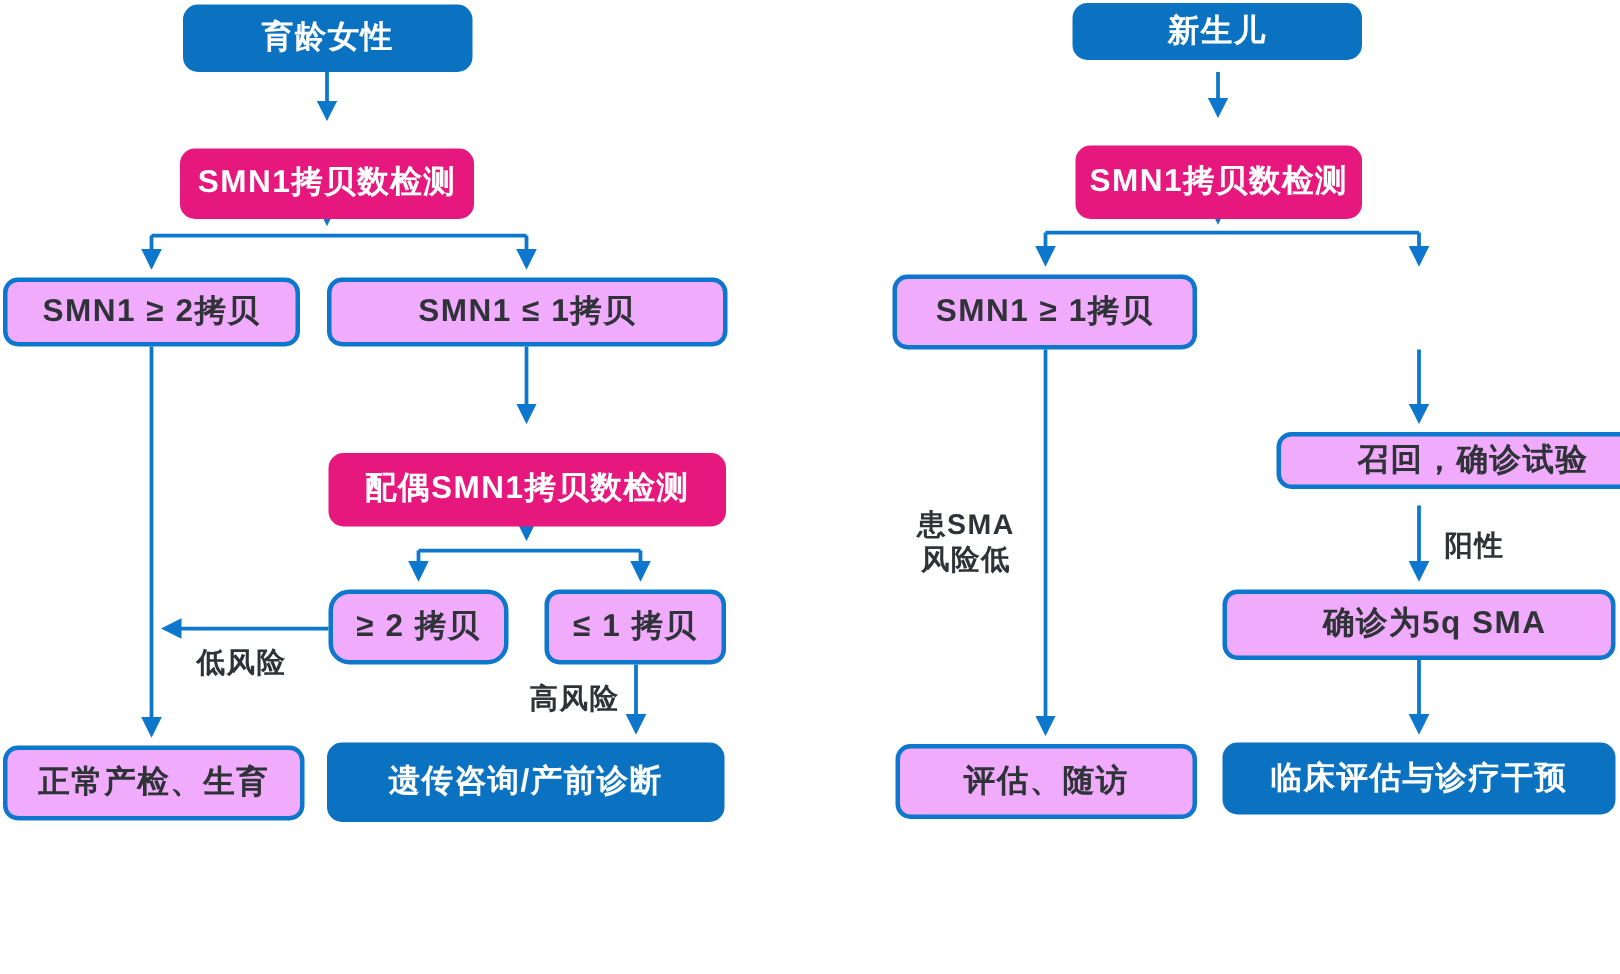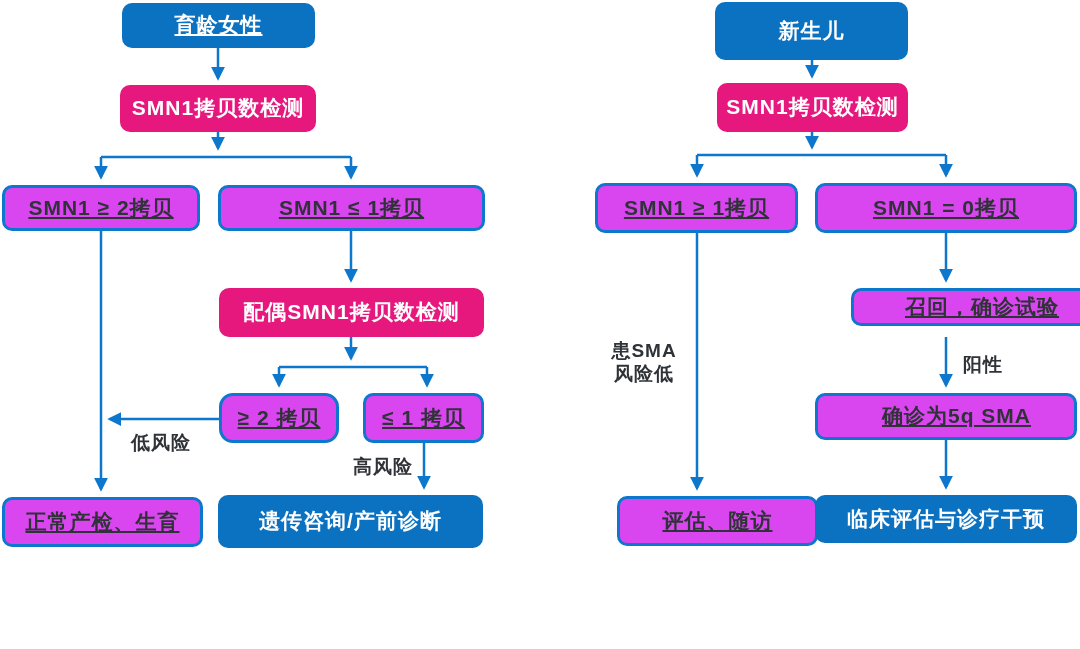--- a/index.html
+++ b/index.html
@@ -23,22 +23,22 @@
     display:flex;align-items:center;justify-content:center;
     box-sizing:border-box;
     border-radius:10px;
     font-weight:bold;
     font-size:21px;
     letter-spacing:1px;
     text-align:center;
     line-height:1.15;
   }
   .fill-blue{background:var(--blue);color:#ffffff;}
-  .fill-magenta{background:var(--magenta);color:#ffffff;}
-  .outline{background:#d946ef;border:3px solid var(--stroke-blue);color:var(--text-dark);text-decoration:underline;}
+  .fill-magenta{background:var(--magenta);color:#ffffff;margin-top:14px;}
+  .outline{background:#f0abfc;border:3px solid var(--stroke-blue);color:var(--text-dark);}
   .edge-label{
     position:absolute;
     font-weight:bold;
     font-size:19px;
     color:var(--text-dark);
     white-space:pre-line;
     text-align:center;
     letter-spacing:1px;
     line-height:1.2;
   }
@@ -73,21 +73,21 @@
     <path d="M812,132 L812,147" marker-end="url(#arrow)"></path>
     <path d="M697,155 L946,155"></path>
     <path d="M697,155 L697,175" marker-end="url(#arrow)"></path>
     <path d="M946,155 L946,175" marker-end="url(#arrow)"></path>
     <path d="M697,233 L697,488" marker-end="url(#arrow)"></path>
     <path d="M946,233 L946,280" marker-end="url(#arrow)"></path>
     <path d="M946,337 L946,385" marker-end="url(#arrow)"></path>
     <path d="M946,440 L946,487" marker-end="url(#arrow)"></path>
   </svg>
 
-  <div class="box fill-blue" style="left:122px;top:3px;width:193px;height:45px;text-decoration:underline;">育龄女性</div>
+  <div class="box fill-blue" style="left:122px;top:3px;width:193px;height:45px;">育龄女性</div>
 
   <div class="box fill-magenta" style="left:120px;top:85px;width:196px;height:47px;">SMN1拷贝数检测</div>
 
   <div class="box outline" style="left:2px;top:185px;width:198px;height:46px;">SMN1 ≥ 2拷贝</div>
 
   <div class="box outline" style="left:218px;top:185px;width:267px;height:46px;">SMN1 ≤ 1拷贝</div>
 
   <div class="box fill-magenta" style="left:219px;top:288px;width:265px;height:49px;">配偶SMN1拷贝数检测</div>
 
   <div class="box outline" style="left:219px;top:393px;width:120px;height:50px;border-radius:14px;">≥ 2 拷贝</div>
@@ -95,34 +95,33 @@
   <div class="box outline" style="left:363px;top:393px;width:121px;height:50px;">≤ 1 拷贝</div>
 
   <div class="edge-label" style="left:128px;top:432px;width:66px;">低风险</div>
 
   <div class="edge-label" style="left:350px;top:456px;width:66px;">高风险</div>
 
   <div class="box outline" style="left:2px;top:497px;width:201px;height:50px;">正常产检、生育</div>
 
   <div class="box fill-blue" style="left:218px;top:495px;width:265px;height:53px;">遗传咨询/产前诊断</div>
 
-  <div class="box fill-blue" style="left:715px;top:2px;width:193px;height:58px;">新生儿</div>
+  <div class="box fill-blue" style="left:715px;top:2px;width:193px;height:38px;">新生儿</div>
 
   <div class="box fill-magenta" style="left:717px;top:83px;width:191px;height:49px;">SMN1拷贝数检测</div>
 
   <div class="box outline" style="left:595px;top:183px;width:203px;height:50px;">SMN1 ≥ 1拷贝</div>
 
-  <div class="box outline" style="left:815px;top:183px;width:262px;height:50px;">SMN1 = 0拷贝</div>
 
   <div class="edge-label" style="left:608px;top:340px;width:72px;">患SMA
 风险低</div>
 
   <div class="box outline" style="left:851px;top:288px;width:262px;height:38px;">召回，确诊试验</div>
 
   <div class="edge-label" style="left:953px;top:354px;width:60px;">阳性</div>
 
   <div class="box outline" style="left:815px;top:393px;width:262px;height:47px;padding-left:21px;">确诊为5q SMA</div>
 
-  <div class="box outline" style="left:597px;top:496px;width:201px;height:50px;margin-left:20px;">评估、随访</div>
+  <div class="box outline" style="left:597px;top:496px;width:201px;height:50px;">评估、随访</div>
 
   <div class="box fill-blue" style="left:815px;top:495px;width:262px;height:48px;">临床评估与诊疗干预</div>
 
 </div>
 
 </body></html>

